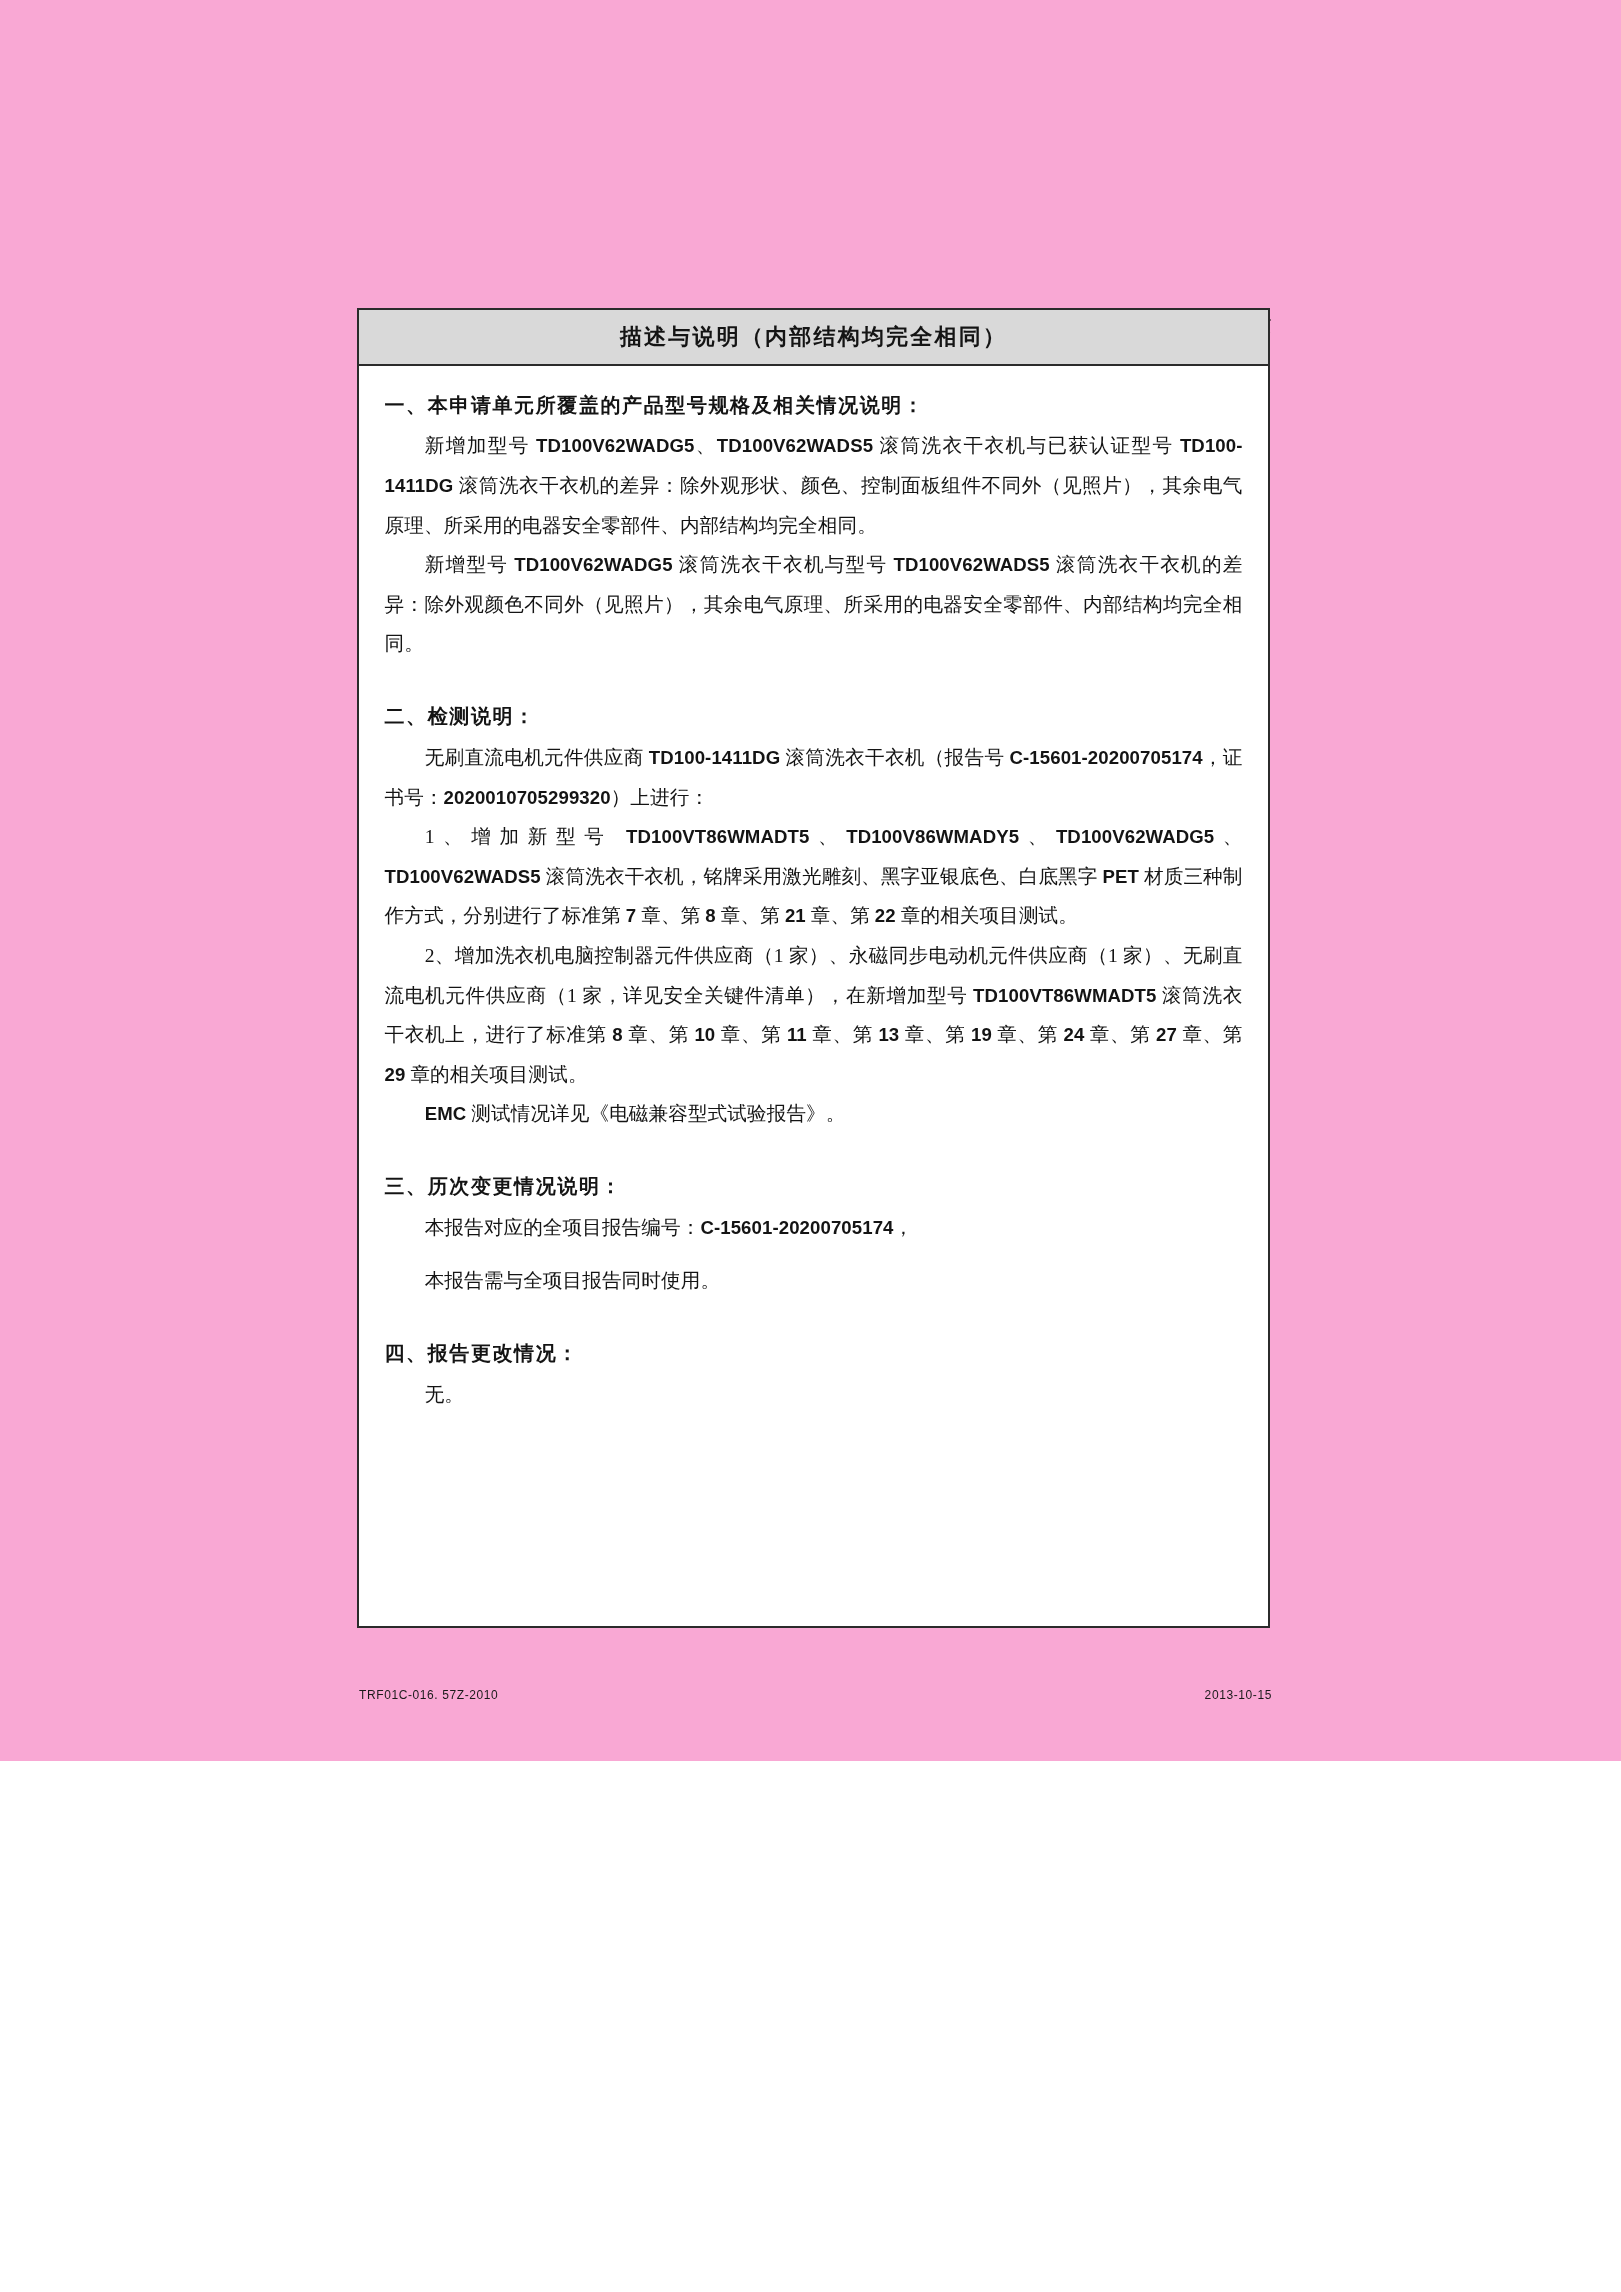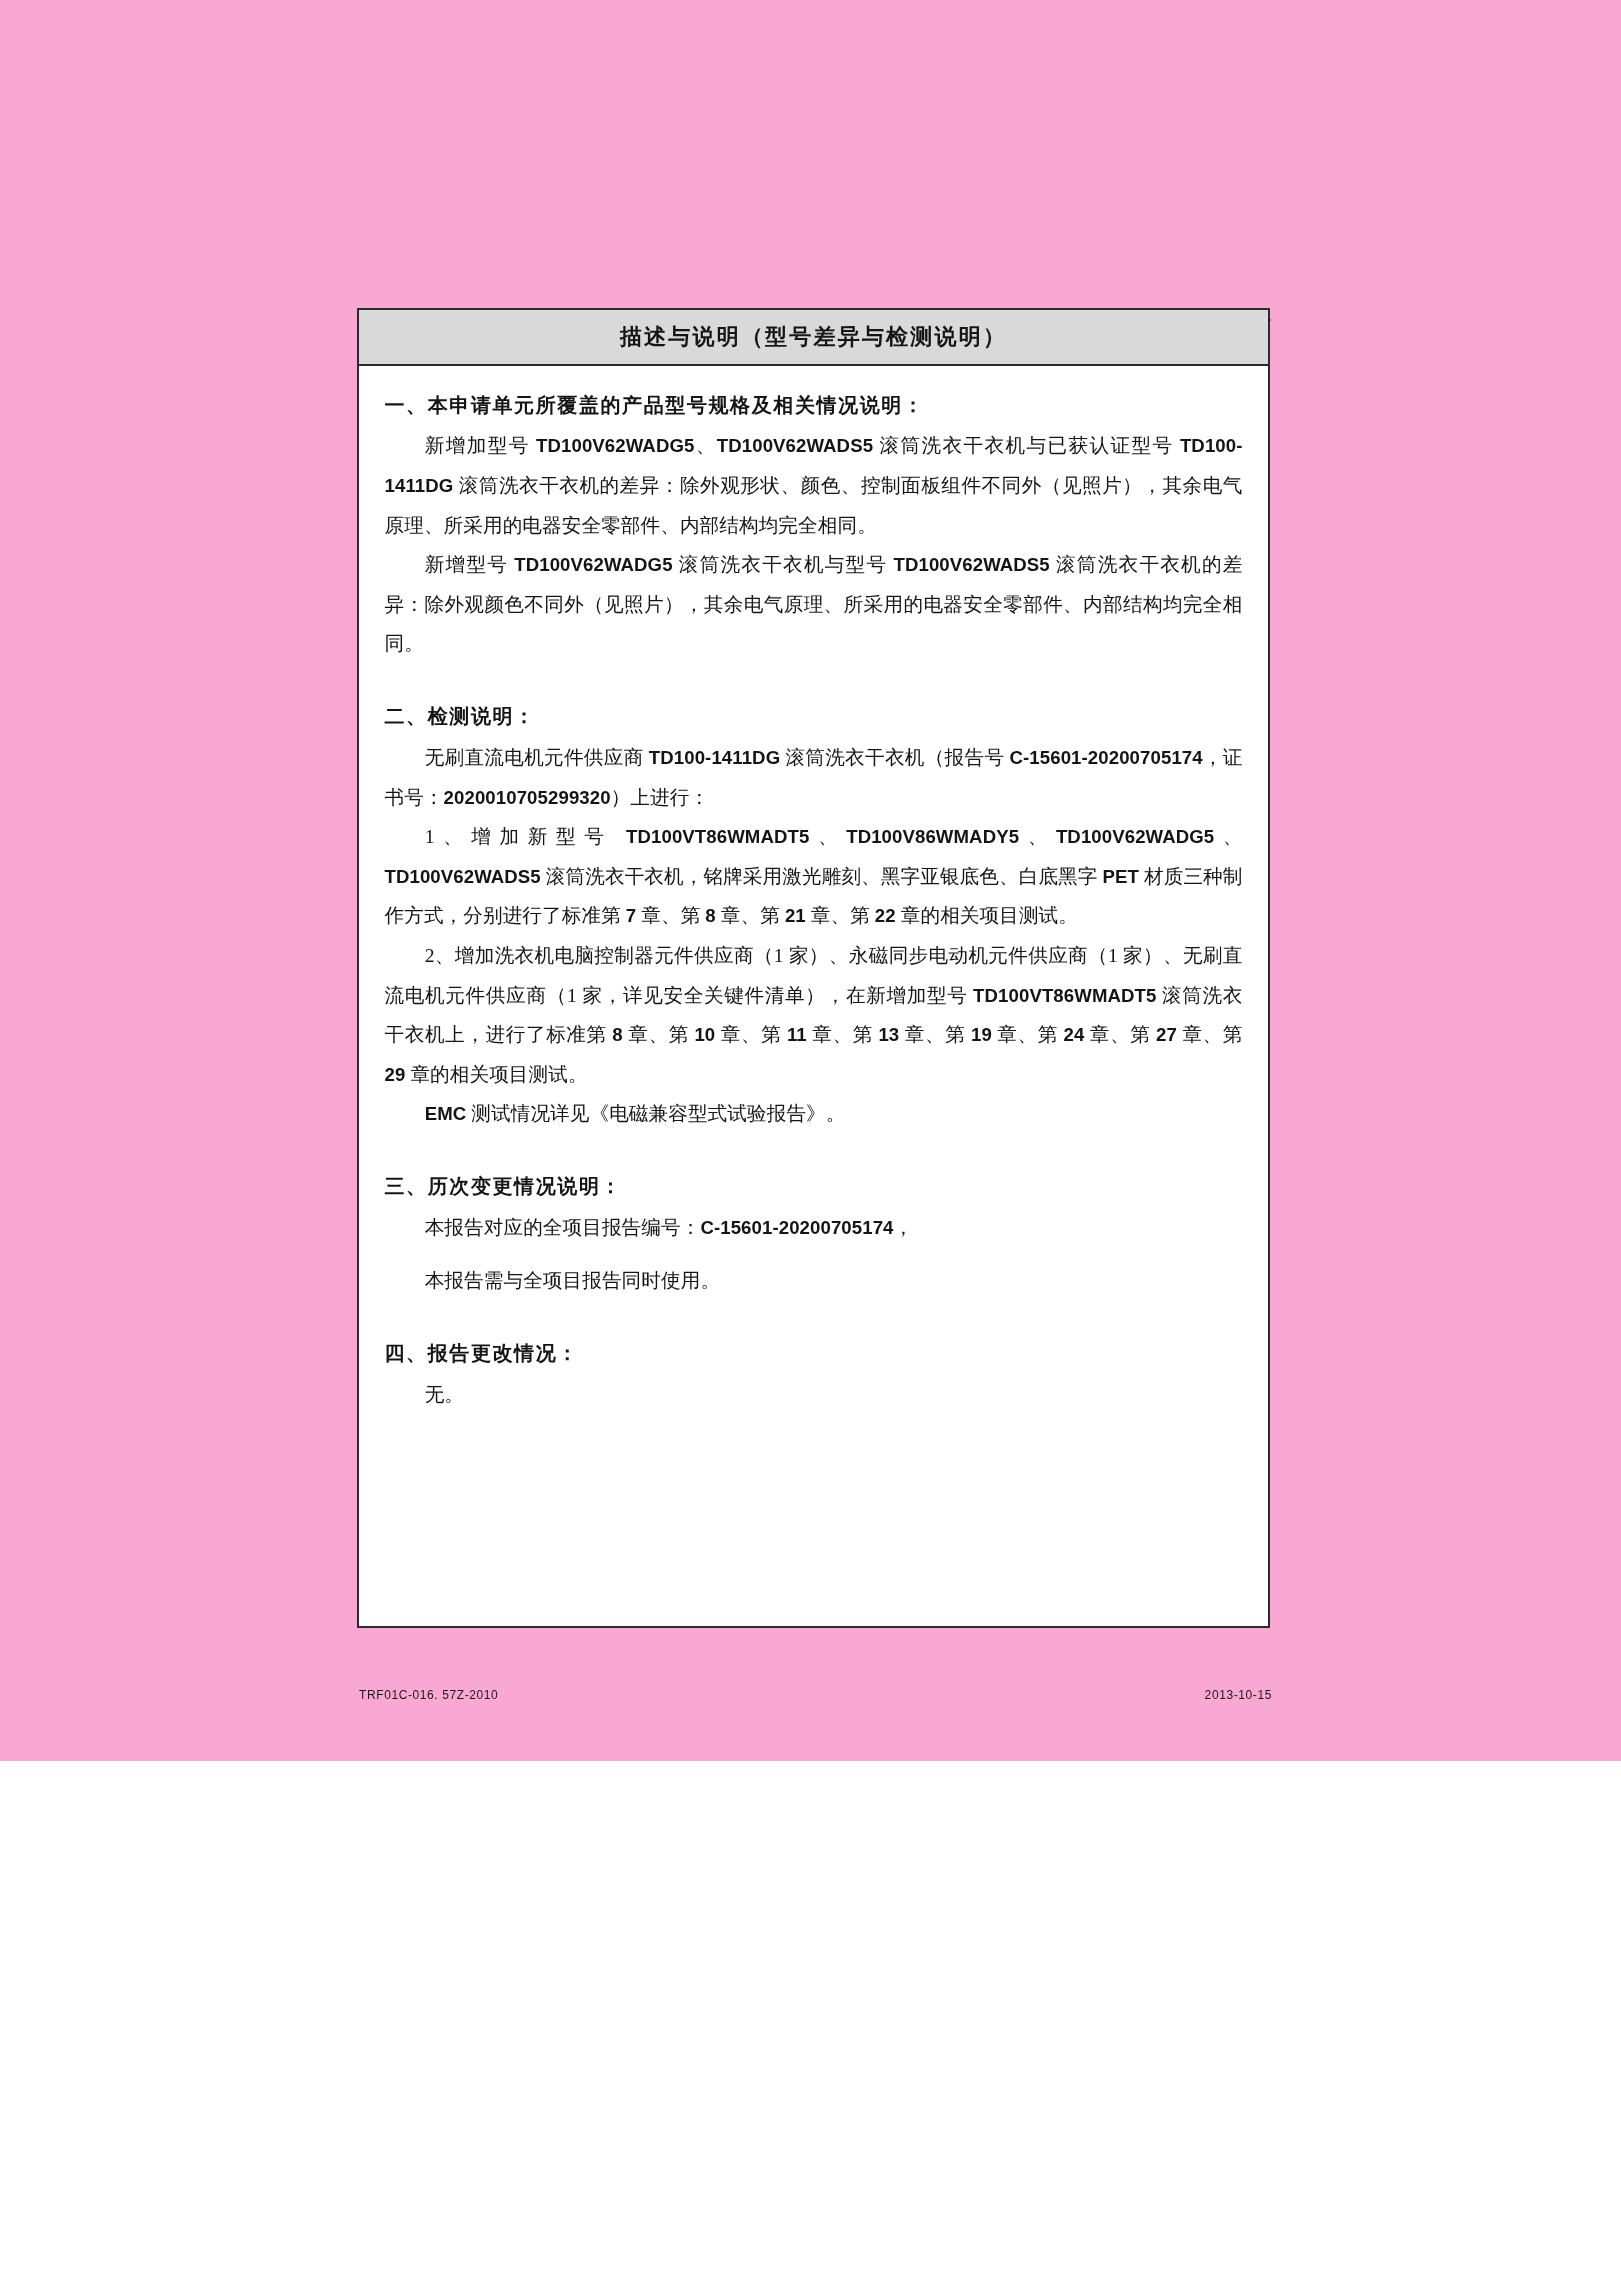--- a/index.html
+++ b/index.html
@@ -158,21 +158,21 @@
       <span class="num">2</span>
       <span>页  共</span>
       <span class="num">11</span>
       <span>页</span>
     </div>
   </div>
 
   <div class="doc-box">
 
     <div class="doc-title-bar">
-      <div class="doc-title">描述与说明（型号差异与检测说明）</div>
+      <div class="doc-title">描述与说明（内部结构均完全相同）</div>
     </div>
 
     <div class="doc-body">
 
       <div class="sec-head">一、本申请单元所覆盖的产品型号规格及相关情况说明：</div>
 
 
 
       <p class="para indent"><span>新增加型号 </span><span class="lat">TD100V62WADG5</span><span>、</span><span class="lat">TD100V62WADS5</span><span> 滚筒洗衣干衣机与已获认证型号 </span><span class="lat">TD100-1411DG</span><span> 滚筒洗衣干衣机的差异：除外观形状、颜色、控制面板组件不同外（见照片），其余电气原理、所采用的电器安全零部件、内部结构均完全相同。</span></p>
 

